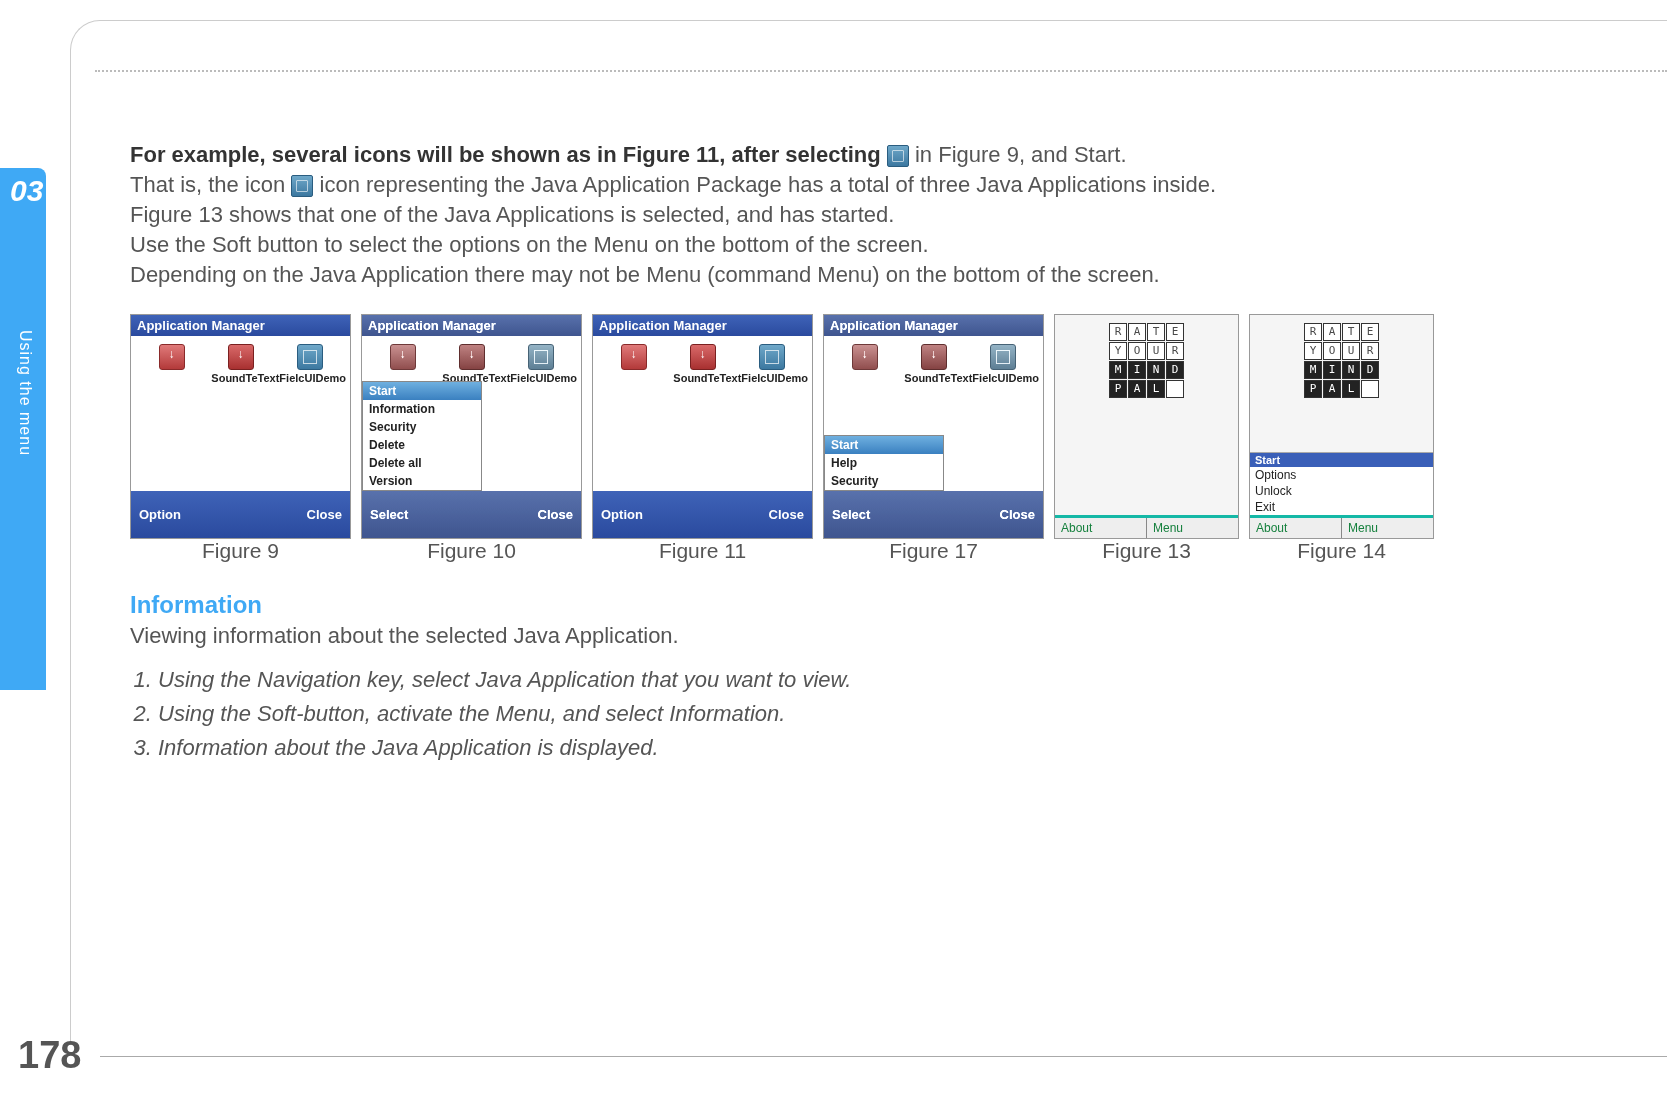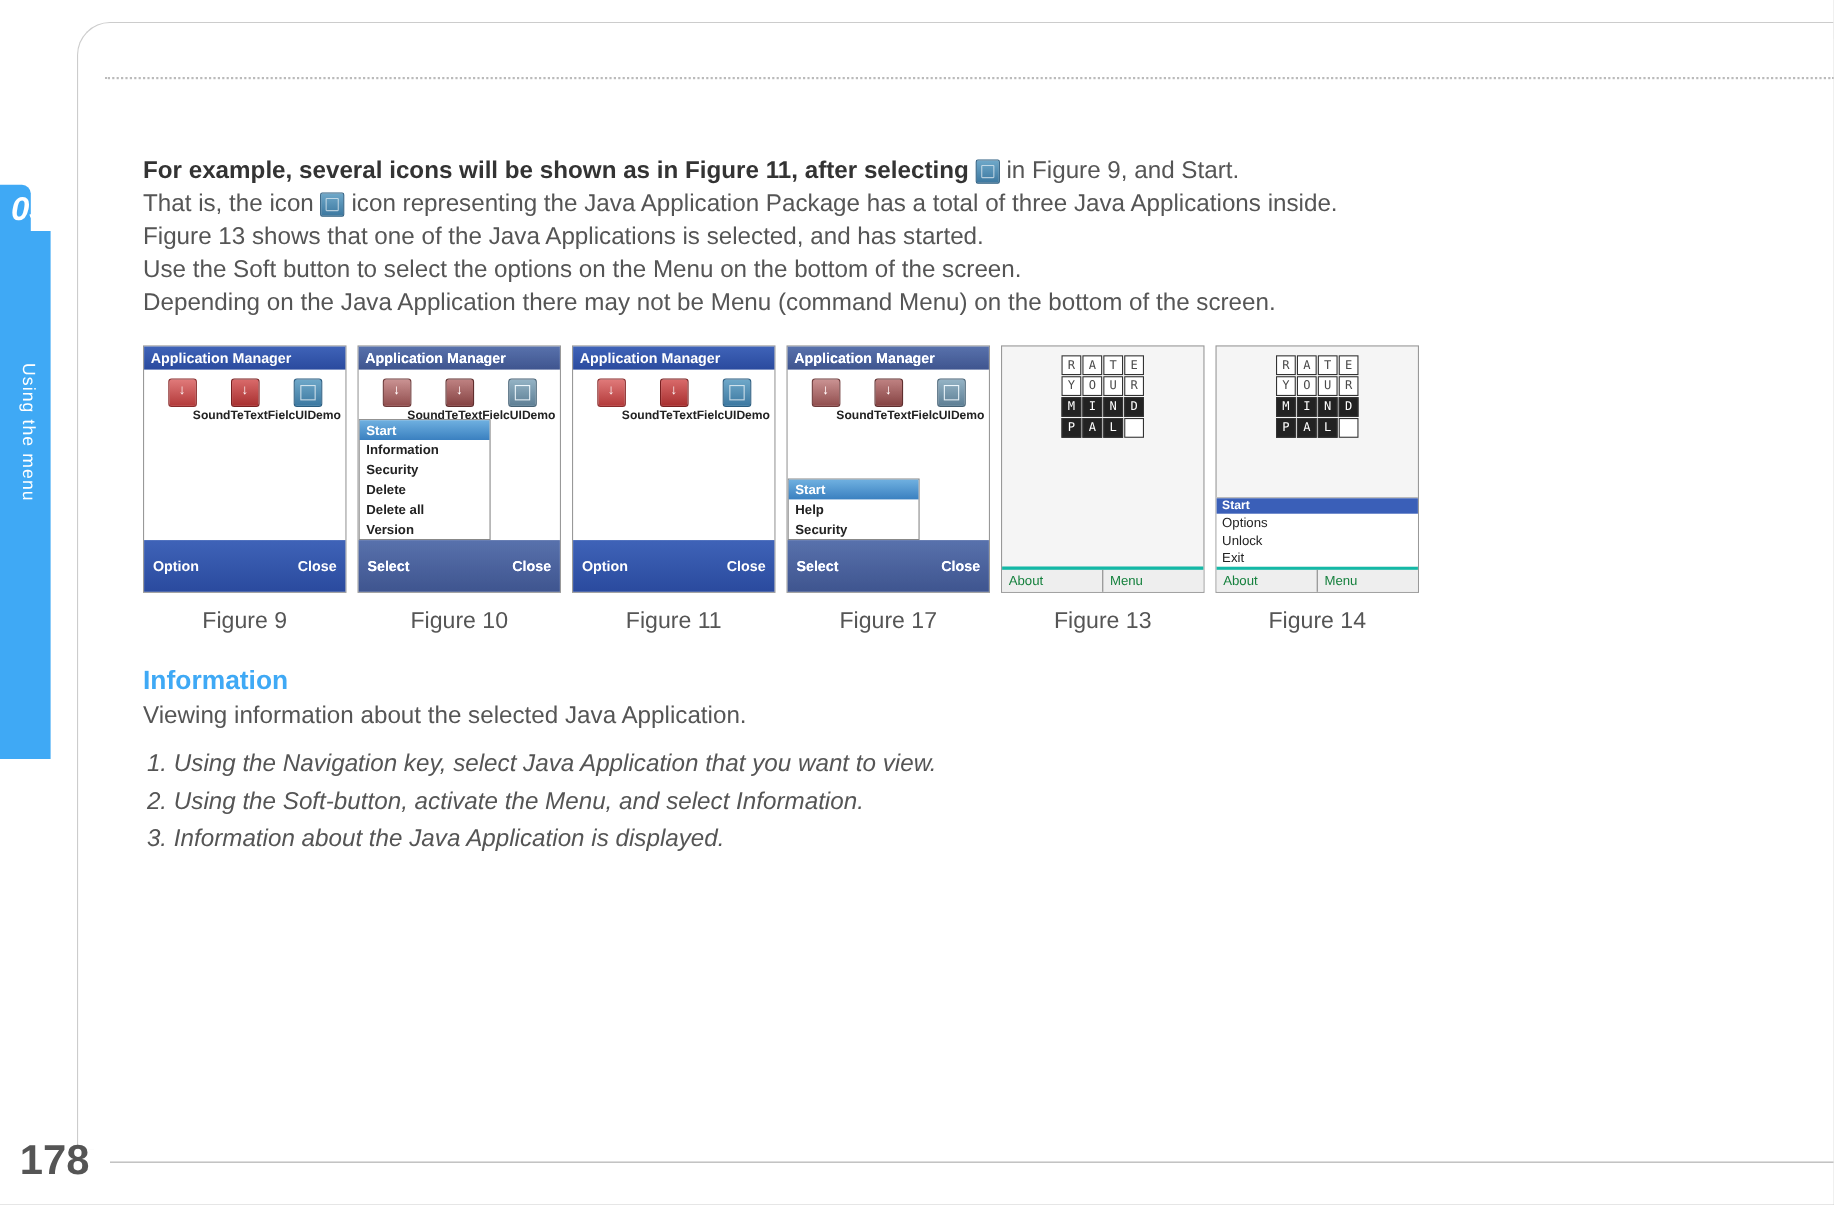--- a/index.html
+++ b/index.html
@@ -32,21 +32,21 @@
   .chapter-tab {
     position: absolute;
     left: 0;
     top: 168px;
     background: #3fa9f5;
     color: #fff;
     font-weight: bold;
     font-style: italic;
     font-size: 30px;
     padding: 6px 6px 6px 10px;
-    width: 28px;
+    width: 46px;
     border-radius: 0 8px 0 0;
   }
   .sidebar-blue {
     position: absolute;
     left: 0;
     top: 210px;
     width: 46px;
     height: 480px;
     background: #3fa9f5;
   }
@@ -94,21 +94,21 @@
     gap: 10px;
     margin-top: 24px;
     align-items: flex-start;
   }
   .fig-col {
     display: flex;
     flex-direction: column;
     align-items: center;
   }
   .phone {
-    width: 185px;
+    width: 221px;
     height: 225px;
     background: #fff;
     border: 1px solid #999;
     display: flex;
     flex-direction: column;
     font-size: 12px;
     position: relative;
   }
   .phone.dim .titlebar,
   .phone.dim .softbar { filter: grayscale(0.4) brightness(1.15); }
@@ -214,21 +214,20 @@
     display: flex;
     background: #eee;
     font-size: 12px;
     color: #15803d;
   }
   .plain-soft span { flex:1; padding: 3px 6px; }
   .plain-soft span + span { border-left: 1px solid #888; }
   .fig-caption {
     font-size: 21px;
     color: #555;
-    margin-top: 14px;
   }
   .section-heading {
     color: #3fa9f5;
     font-weight: bold;
     font-size: 24px;
     margin-top: 28px;
   }
   .section-sub {
     font-size: 22px;
     color: #555;

